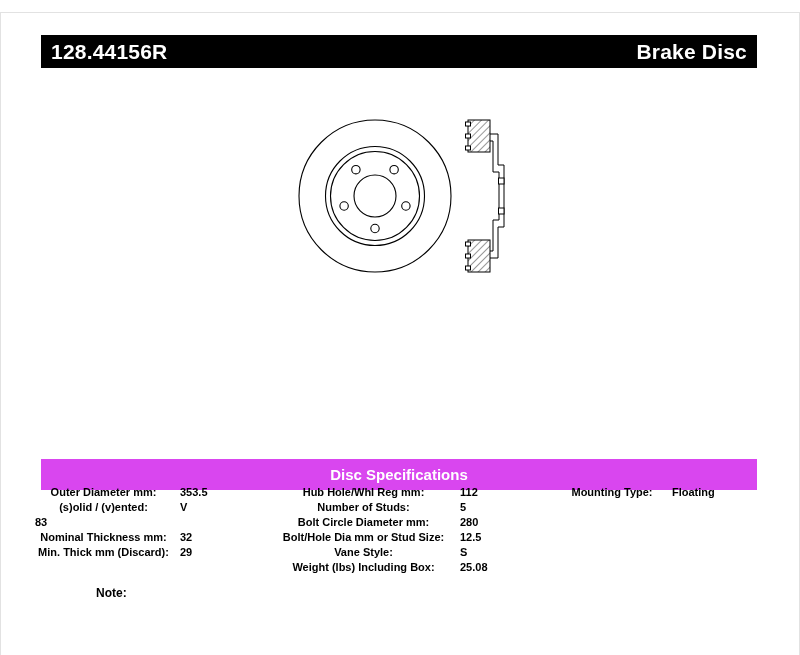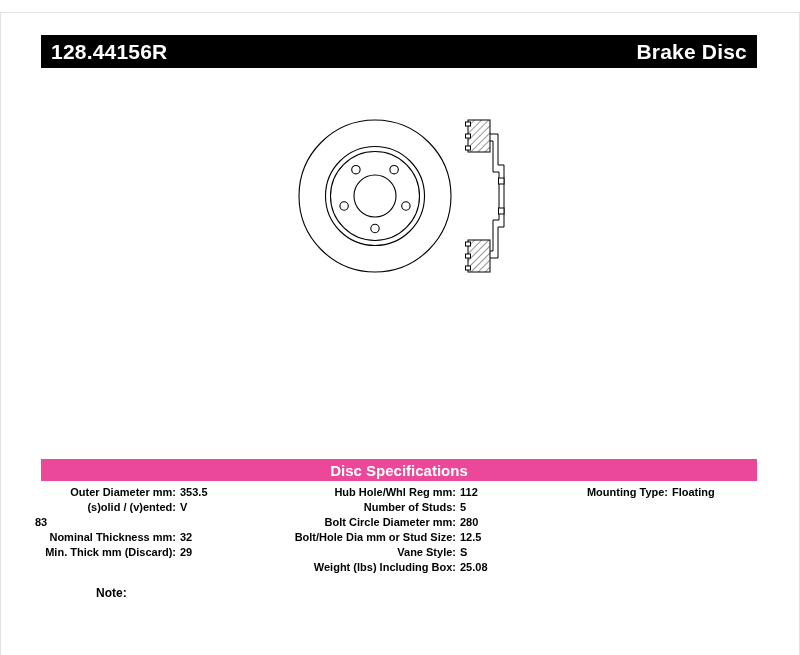--- a/index.html
+++ b/index.html
@@ -30,38 +30,38 @@
   }
   .drawing {
     position: absolute;
     left: 0; top: 0;
     width: 800px; height: 440px;
     pointer-events: none;
   }
   .specbar {
     position: absolute;
     left: 40px; top: 446px;
-    width: 716px; height: 22px;
-    background: #ec4899;
+    width: 716px; height: 31px;
+    background: #d946ef;
     color: #fff;
     display: flex;
     justify-content: center;
     align-items: center;
     font-weight: bold;
     font-size: 15px;
   }
   .col {
     position: absolute;
     top: 472px;
     font-size: 11px;
     font-weight: bold;
     white-space: nowrap;
   }
   .spec-row { display: flex; line-height: 15px; }
-  .spec-label { text-align: right; }
+  .spec-label { text-align: center; }
   .spec-value { margin-left: 4px; text-align: left; }
   .col-left  { left: 30px; }
   .col-left .spec-label  { width: 145px; }
   .col-mid   { left: 270px; }
   .col-mid .spec-label   { width: 185px; }
   .col-right { left: 555px; }
   .col-right .spec-label { width: 112px; }
   .note {
     position: absolute;
     left: 95px; top: 573px;

